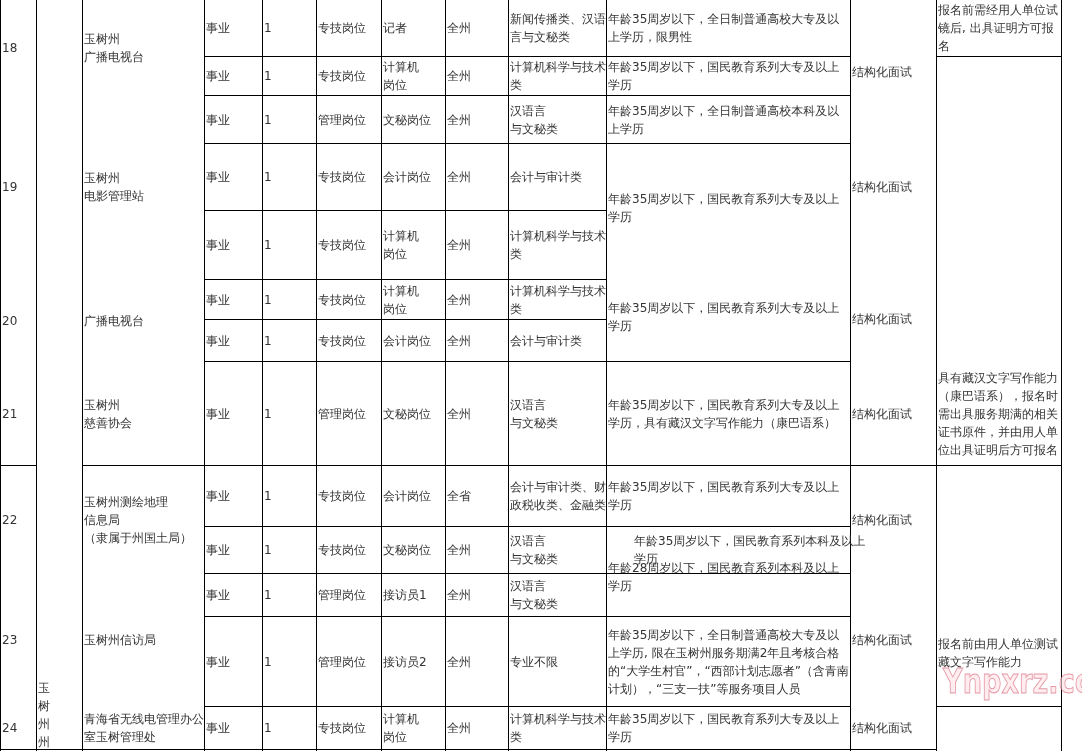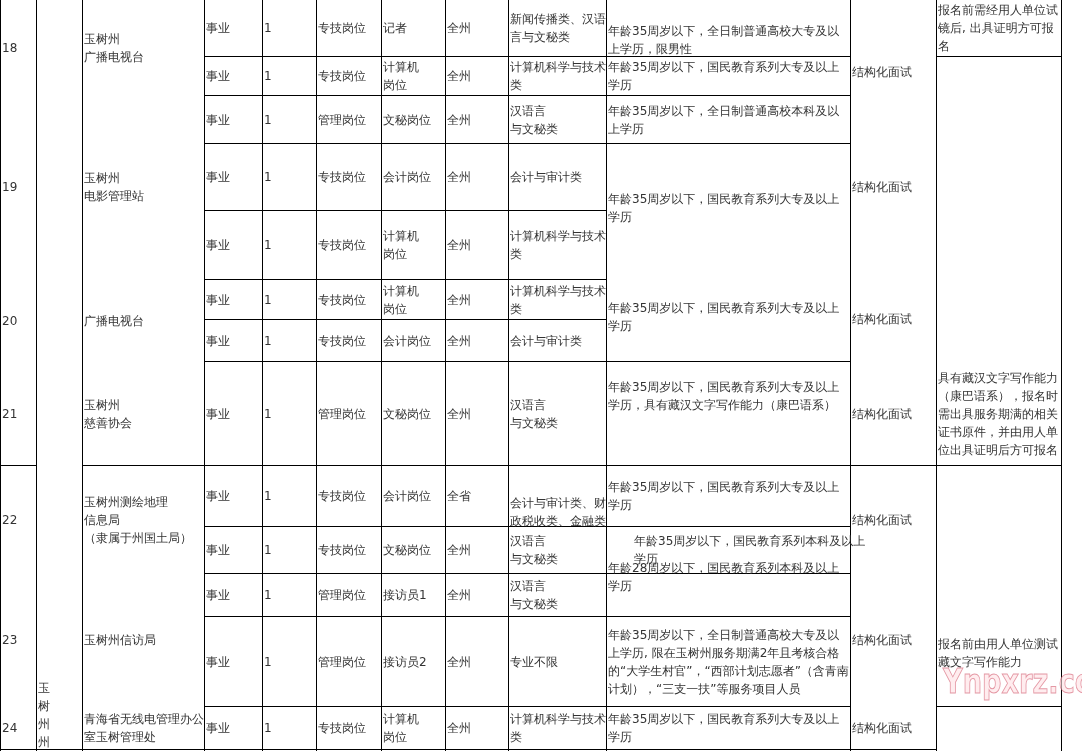--- a/index.html
+++ b/index.html
@@ -84,21 +84,21 @@
 （隶属于州国土局）</div>
 <div class="cell" style="left:83px;top:574px;width:121px;height:132px">玉树州信访局</div>
 <div class="cell" style="left:83px;top:707px;width:121px;height:42px">青海省无线电管理办公室玉树管理处</div>
 
 <div class="cell" style="left:205px;top:0;width:57px;height:56px">事业</div>
 <div class="cell" style="left:263px;top:0;width:53px;height:56px">1</div>
 <div class="cell" style="left:317px;top:0;width:64px;height:56px">专技岗位</div>
 <div class="cell" style="left:382px;top:0;width:63px;height:56px">记者</div>
 <div class="cell" style="left:446px;top:0;width:62px;height:56px">全州</div>
 <div class="cell" style="left:509px;top:0;width:97px;height:56px">新闻传播类、汉语言与文秘类</div>
-<div class="cell" style="left:607px;top:12px;width:243px;height:56px">年龄35周岁以下，全日制普通高校大专及以上学历，限男性</div>
+<div class="cell" style="left:607px;top:0;width:243px;height:56px">年龄35周岁以下，全日制普通高校大专及以上学历，限男性</div>
 
 <div class="cell" style="left:205px;top:57px;width:57px;height:38px">事业</div>
 <div class="cell" style="left:263px;top:57px;width:53px;height:38px">1</div>
 <div class="cell" style="left:317px;top:57px;width:64px;height:38px">专技岗位</div>
 <div class="cell" style="left:382px;top:57px;width:63px;height:38px">计算机
 岗位</div>
 <div class="cell" style="left:446px;top:57px;width:62px;height:38px">全州</div>
 <div class="cell" style="left:509px;top:57px;width:97px;height:38px">计算机科学与技术类</div>
 <div class="cell" style="left:607px;top:57px;width:243px;height:38px">年龄35周岁以下，国民教育系列大专及以上学历</div>
 
@@ -150,30 +150,30 @@
 <div class="cell" style="left:607px;top:272px;width:243px;height:89px">年龄35周岁以下，国民教育系列大专及以上学历</div>
 <div class="cell" style="left:851px;top:275px;width:85px;height:88px">结构化面试</div>
 
 <div class="cell" style="left:205px;top:362px;width:57px;height:103px">事业</div>
 <div class="cell" style="left:263px;top:362px;width:53px;height:103px">1</div>
 <div class="cell" style="left:317px;top:362px;width:64px;height:103px">管理岗位</div>
 <div class="cell" style="left:382px;top:362px;width:63px;height:103px">文秘岗位</div>
 <div class="cell" style="left:446px;top:362px;width:62px;height:103px">全州</div>
 <div class="cell" style="left:509px;top:362px;width:97px;height:103px">汉语言
 与文秘类</div>
-<div class="cell" style="left:607px;top:344px;width:243px;height:103px">年龄35周岁以下，国民教育系列大专及以上学历，具有藏汉文字写作能力（康巴语系）</div>
+<div class="cell" style="left:607px;top:362px;width:243px;height:103px">年龄35周岁以下，国民教育系列大专及以上学历，具有藏汉文字写作能力（康巴语系）</div>
 <div class="cell" style="left:851px;top:362px;width:85px;height:103px">结构化面试</div>
 <div class="cell" style="left:937px;top:362px;width:124px;height:103px">具有藏汉文字写作能力（康巴语系），报名时需出具服务期满的相关证书原件，并由用人单位出具证明后方可报名</div>
 
 <div class="cell" style="left:205px;top:466px;width:57px;height:60px">事业</div>
 <div class="cell" style="left:263px;top:466px;width:53px;height:60px">1</div>
 <div class="cell" style="left:317px;top:466px;width:64px;height:60px">专技岗位</div>
 <div class="cell" style="left:382px;top:466px;width:63px;height:60px">会计岗位</div>
 <div class="cell" style="left:446px;top:466px;width:62px;height:60px">全省</div>
-<div class="cell" style="left:509px;top:482px;width:97px;height:60px">会计与审计类、财政税收类、金融类</div>
+<div class="cell" style="left:509px;top:466px;width:97px;height:60px">会计与审计类、财政税收类、金融类</div>
 <div class="cell" style="left:607px;top:466px;width:243px;height:60px">年龄35周岁以下，国民教育系列大专及以上学历</div>
 
 <div class="cell" style="left:205px;top:527px;width:57px;height:46px">事业</div>
 <div class="cell" style="left:263px;top:527px;width:53px;height:46px">1</div>
 <div class="cell" style="left:317px;top:527px;width:64px;height:46px">专技岗位</div>
 <div class="cell" style="left:382px;top:527px;width:63px;height:46px">文秘岗位</div>
 <div class="cell" style="left:446px;top:527px;width:62px;height:46px">全州</div>
 <div class="cell" style="left:509px;top:527px;width:97px;height:46px">汉语言
 与文秘类</div>
 <div class="cell" style="left:633px;top:527px;width:243px;height:46px">年龄35周岁以下，国民教育系列本科及以上学历</div>

